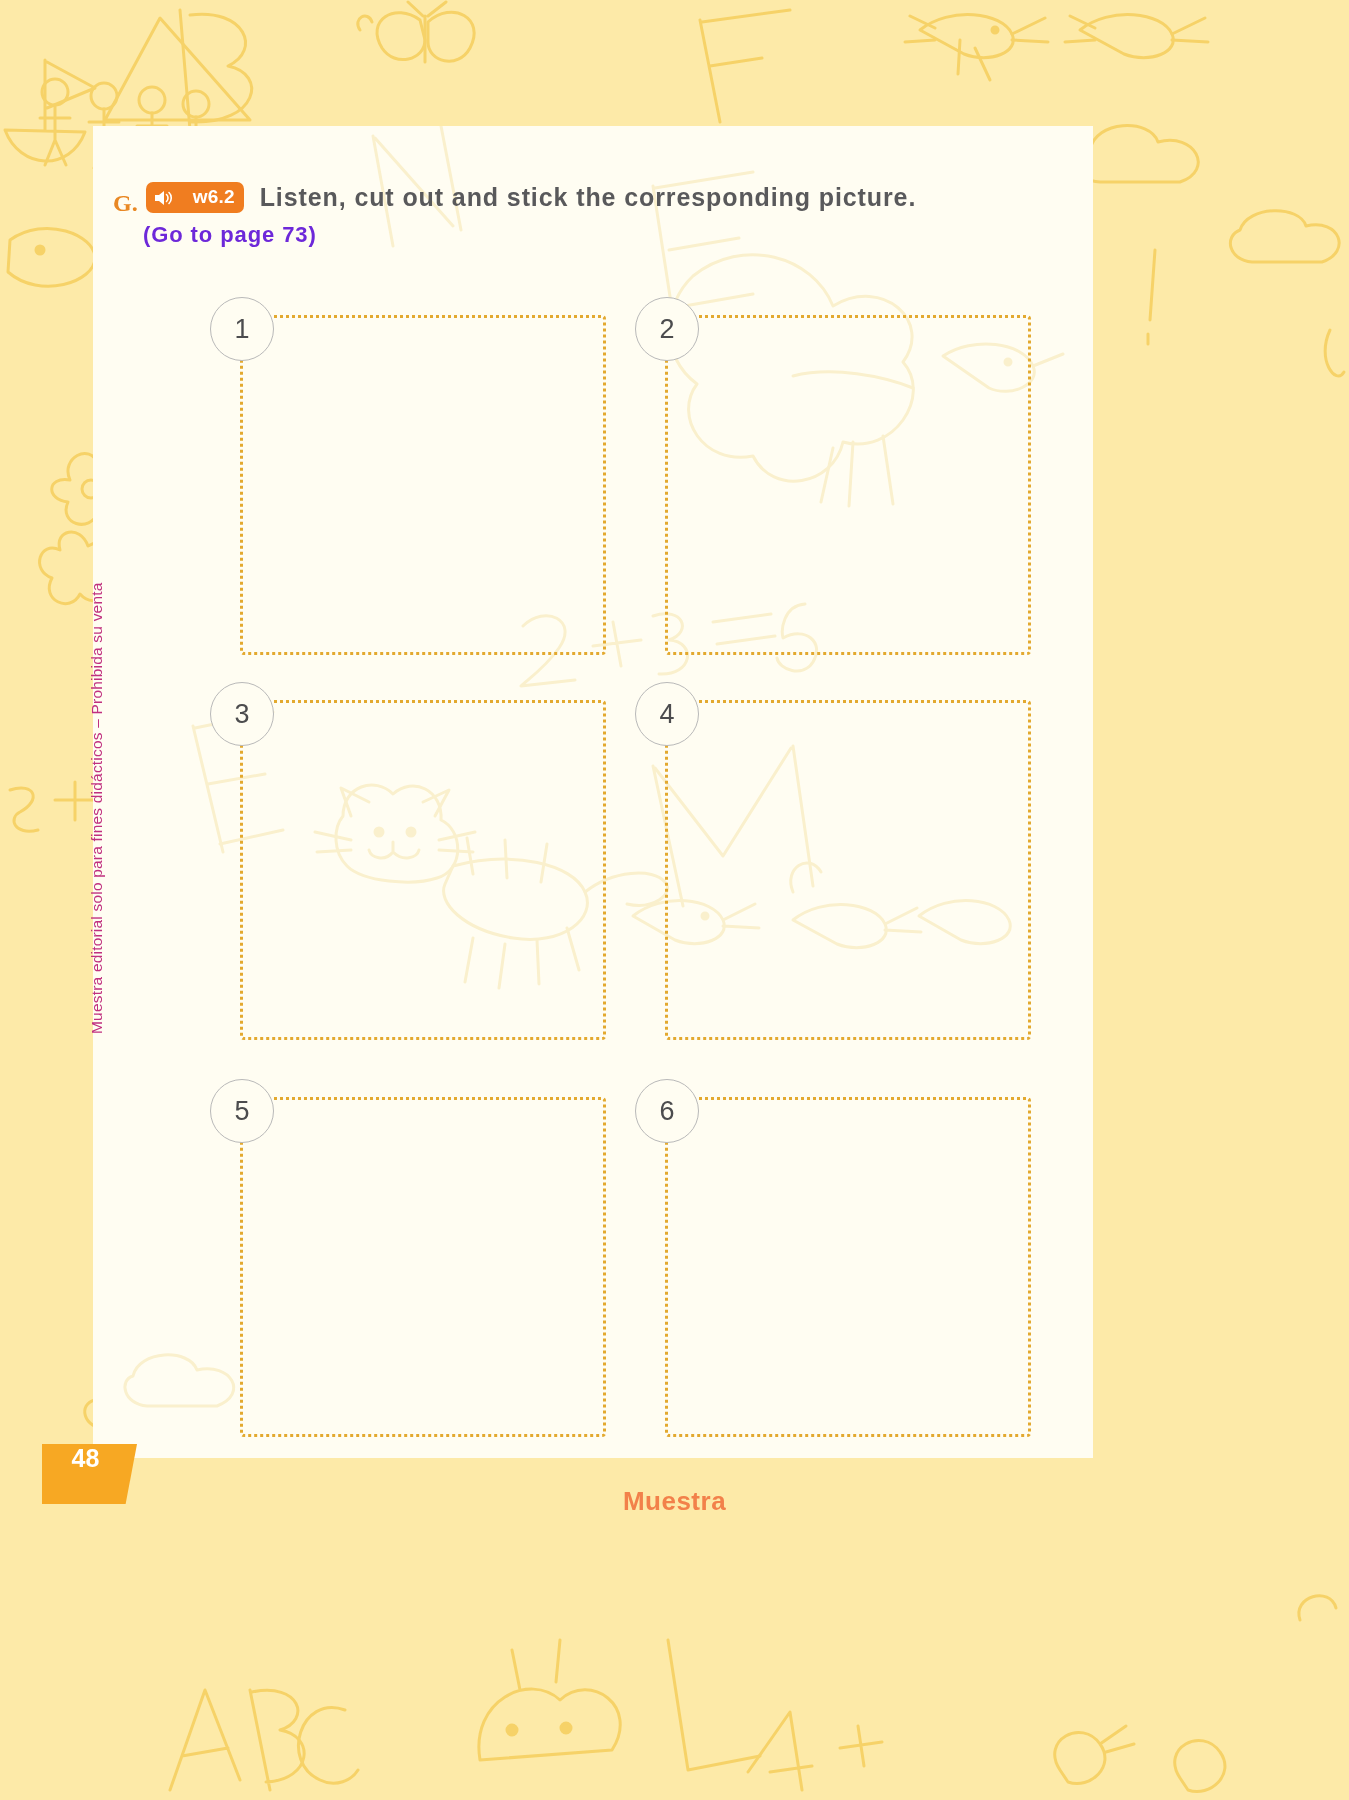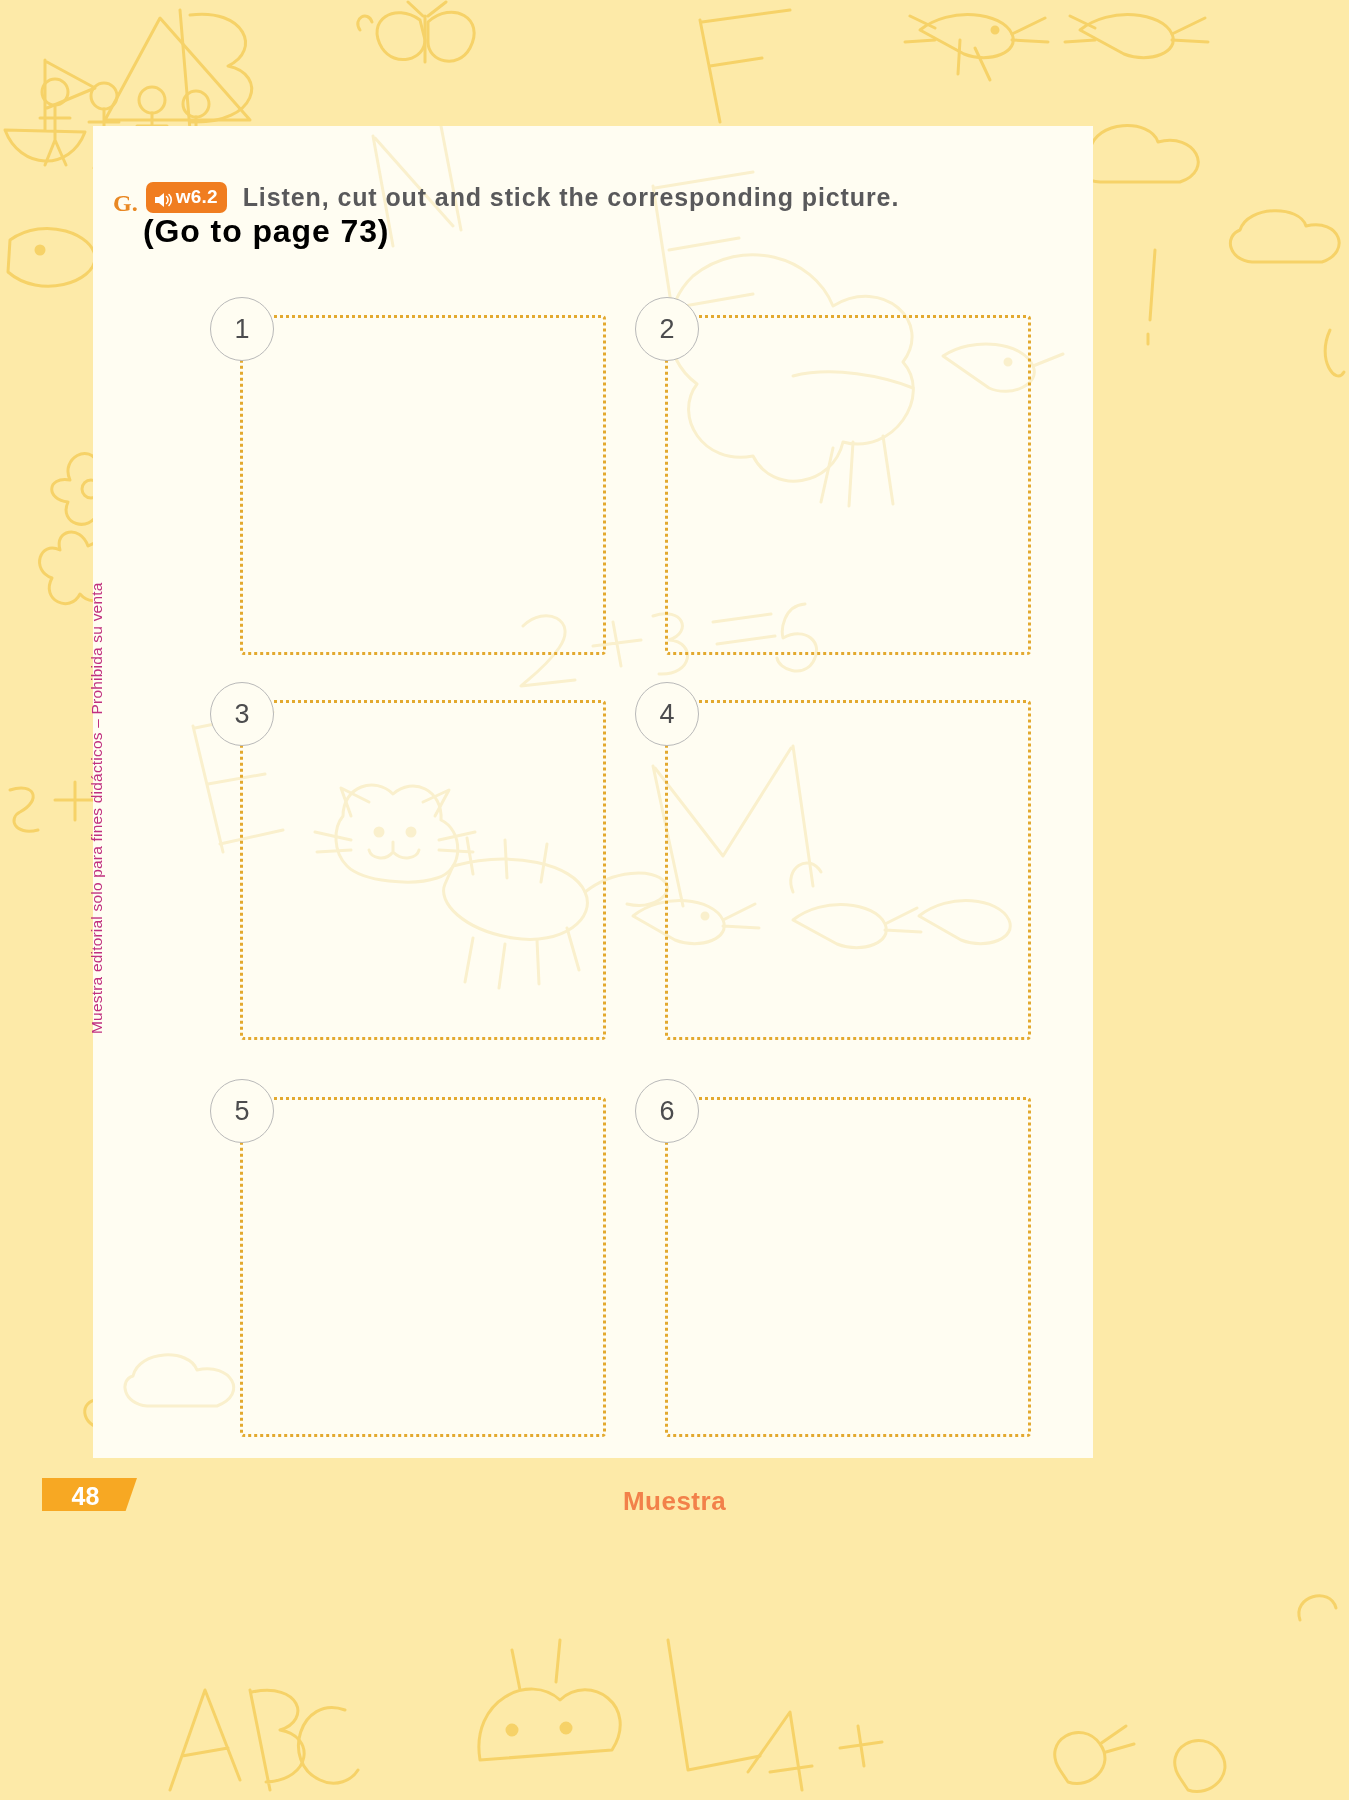--- a/index.html
+++ b/index.html
@@ -82,22 +82,22 @@
     font-family: "Liberation Serif", serif;
     font-size: 24px;
     font-weight: bold;
     color: #e98824;
     line-height: 1;
     position: relative;
     top: 5px;
   }
   .audio-chip {
     display: inline-flex;
-    align-items: flex-end;
-    gap: 3px;
+    align-items: center;
+    gap: 20px;
     background: #f07d20;
     color: #ffffff;
     border-radius: 7px;
     padding: 4px 9px 5px 7px;
     font-size: 19px;
     font-weight: bold;
     letter-spacing: 0.2px;
   }
   .audio-chip .spk {
     display: inline-block;
@@ -107,24 +107,25 @@
     top: 1px;
   }
   .inst-text {
     font-size: 25px;
     font-weight: bold;
     color: #59595b;
     letter-spacing: 0.9px;
     margin-left: 8px;
   }
   .inst-line2 {
-    font-size: 32px;
-    font-weight: bold;
-    color: #000000;
+    font-size: 22px;
+    font-weight: bold;
+    color: #6d28d9;
     letter-spacing: 0.9px;
+    margin-top: 9px;
     margin-left: 30px;
   }
 
   
   .boxes {
     position: absolute;
     left: 0;
     top: 0;
     width: 1349px;
     height: 1800px;
@@ -156,27 +157,27 @@
     justify-content: center;
     font-size: 27px;
     color: #4c4c4e;
     font-family: "Liberation Sans", sans-serif;
   }
 
   
   .page-tab {
     position: absolute;
     left: 42px;
-    top: 1478px;
+    top: 1444px;
     width: 95px;
-    height: 33px;
+    height: 60px;
     background: #f7a823;
     clip-path: polygon(0 0, 100% 0, 88% 100%, 0 100%);
     display: flex;
-    align-items: flex-end;
+    align-items: flex-start;
     justify-content: center;
   }
   .page-tab span {
     color: #ffffff;
     font-size: 25px;
     font-weight: bold;
     position: relative;
     left: -4px;
   }
   .footer-title {

